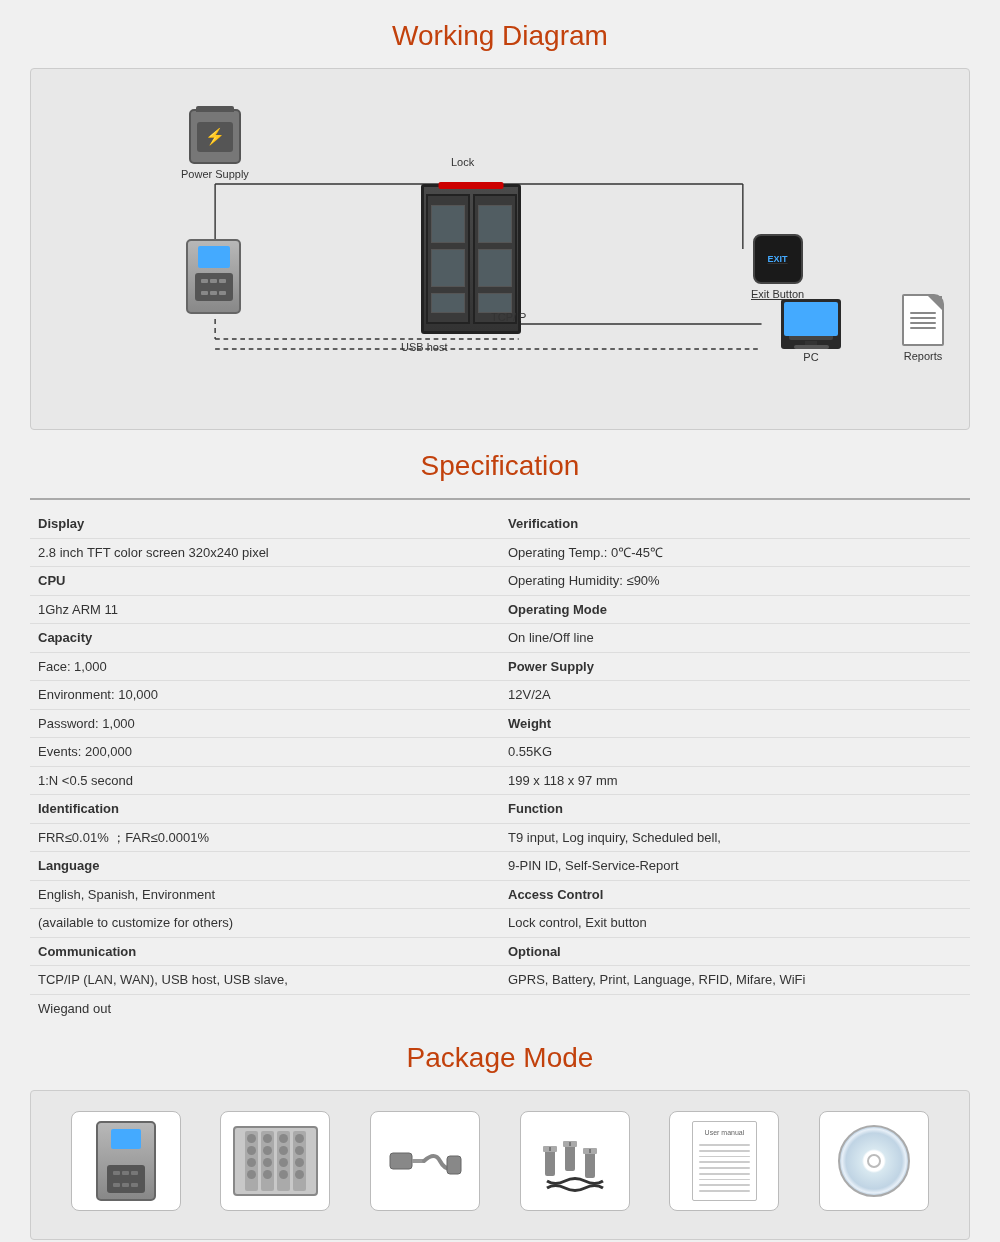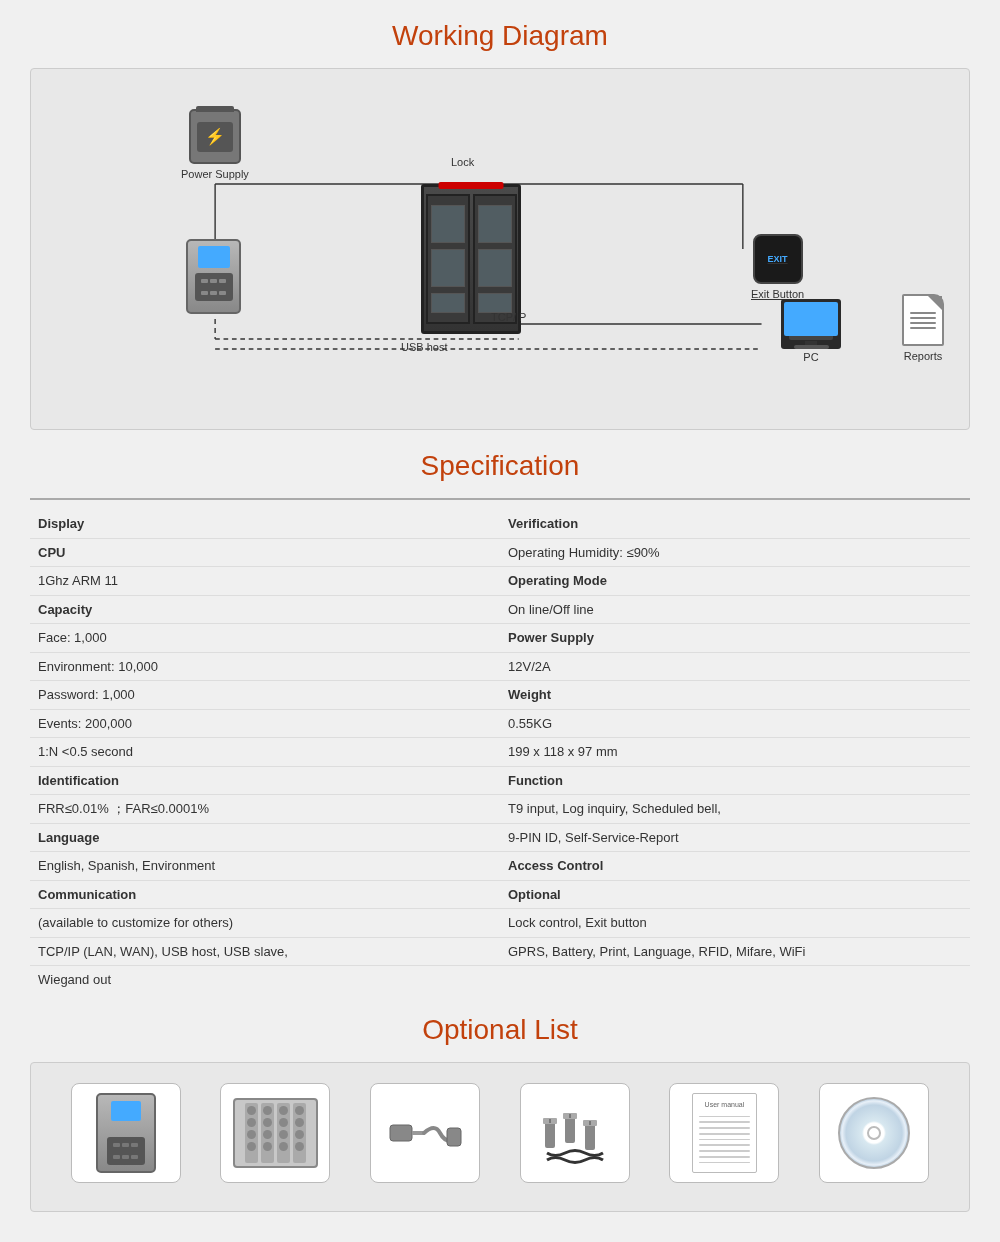--- a/index.html
+++ b/index.html
@@ -263,20 +263,24 @@
     <h1 class="section-title">Specification</h1>
     <hr class="spec-divider">
 
     <table class="spec-table">
       <tbody>
           <tr>
         <td class="label">Display</td>
         <td class="label">Verification</td>
       </tr>
       <tr>
+        <td>2.8 inch TFT color screen 320x240 pixel</td>
+        <td>Operating Temp.: 0℃-45℃</td>
+      </tr>
+      <tr>
         <td class="label">CPU</td>
         <td>Operating Humidity: ≤90%</td>
       </tr>
       <tr>
         <td>1Ghz ARM 11</td>
         <td class="label">Operating Mode</td>
       </tr>
       <tr>
         <td class="label">Capacity</td>
         <td>On line/Off line</td>
@@ -311,41 +315,41 @@
       </tr>
       <tr>
         <td class="label">Language</td>
         <td>9-PIN ID, Self-Service-Report</td>
       </tr>
       <tr>
         <td>English, Spanish, Environment</td>
         <td class="label">Access Control</td>
       </tr>
       <tr>
+        <td>(available to customize for others)</td>
+        <td>Lock control, Exit button</td>
+      </tr>
+      <tr>
         <td class="label">Communication</td>
         <td class="label">Optional</td>
-      </tr>
-      <tr>
-        <td>(available to customize for others)</td>
-        <td>Lock control, Exit button</td>
       </tr>
       <tr>
         <td>TCP/IP (LAN, WAN), USB host, USB slave,</td>
         <td>GPRS, Battery,  Print, Language, RFID, Mifare, WiFi</td>
       </tr>
       <tr class="no-border">
         <td>Wiegand out</td>
         <td></td>
       </tr>
     </tbody>
       </table>
   </div>
 
   <div class="package-section">
-    <h1 class="section-title">Optional List</h1>
+    <h1 class="section-title">Package Mode</h1>
 
     <div class="package-grid">
 
       <div class="package-item">
         <div class="package-icon-box">
           <div style="position:relative; width:60px; height:80px; background:linear-gradient(to bottom,#b8b8b8,#888); border-radius:5px; border:2px solid #666;">
             <div style="position:absolute;top:6px;left:50%;transform:translateX(-50%);width:30px;height:20px;background:#4af;border-radius:2px;"></div>
             <div style="position:absolute;bottom:6px;left:50%;transform:translateX(-50%);width:38px;height:28px;background:#555;border-radius:3px;display:flex;flex-wrap:wrap;gap:2px;padding:3px;align-items:center;justify-content:center;">
               <div style="width:7px;height:4px;background:#777;border-radius:1px;"></div>
               <div style="width:7px;height:4px;background:#777;border-radius:1px;"></div>

